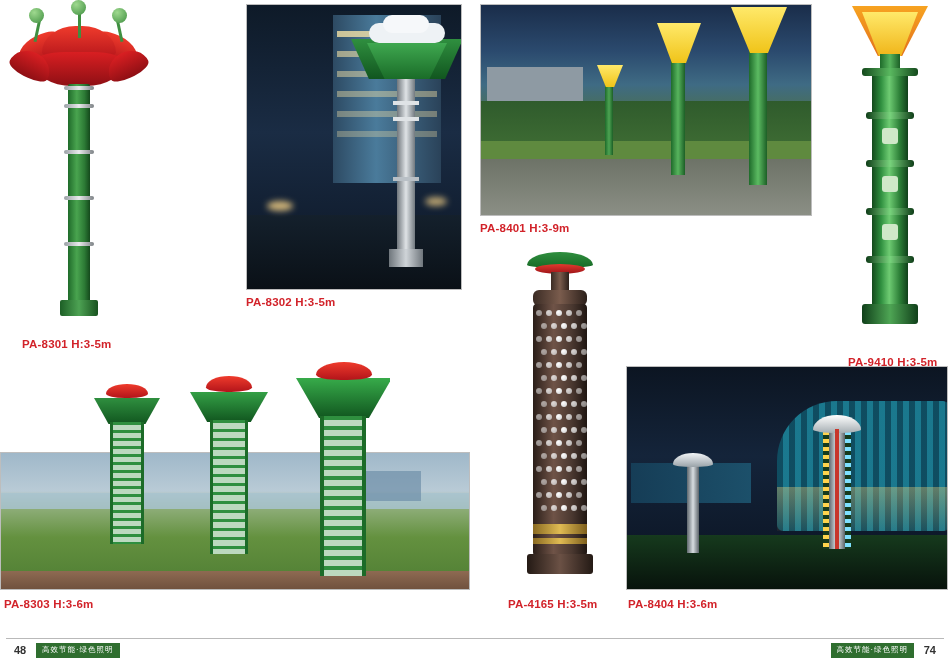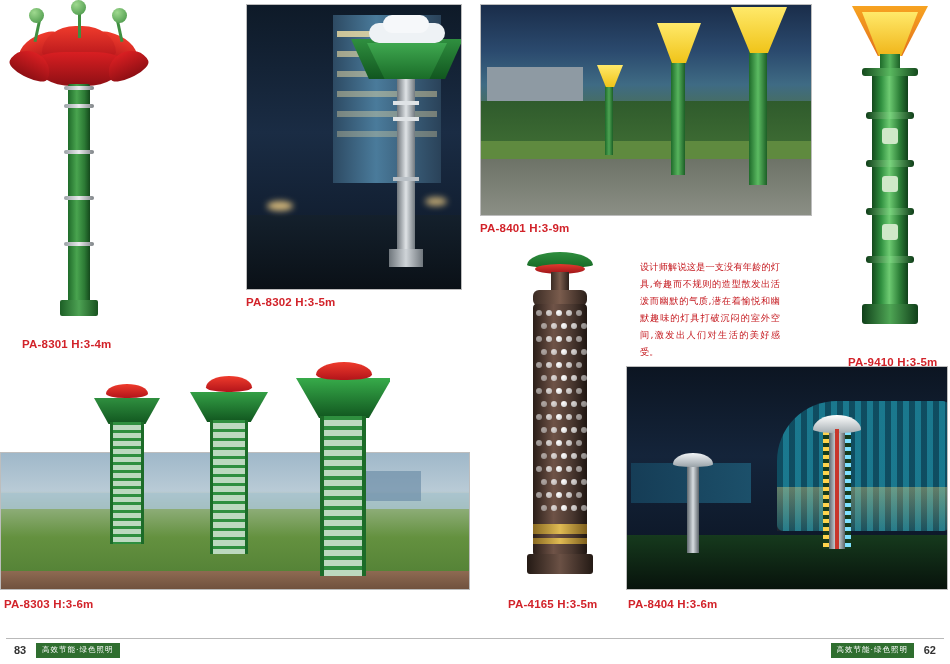--- a/index.html
+++ b/index.html
@@ -132,21 +132,21 @@
     <div class="l8301-pole" style="top:84px; height:220px;"></div>
     <div class="l8301-ring" style="top:86px;"></div>
     <div class="l8301-ring" style="top:104px;"></div>
     <div class="l8301-ring" style="top:150px;"></div>
     <div class="l8301-ring" style="top:196px;"></div>
     <div class="l8301-ring" style="top:242px;"></div>
     <div class="l8301-base"></div>
   </div>
 
 
-  <div class="caption" style="left:22px; top:338px;">PA-8301 H:3-4m</div>
+  <div class="caption" style="left:22px; top:338px;">PA-8301 H:3-5m</div>
 
   <div class="fig photo bld-photo" style="left:246px; top:4px; width:216px; height:286px;">
 
     <div style="position:absolute; left:86px; top:10px; width:108px; height:168px;
                 background:linear-gradient(90deg,#2d4a63,#4a7b9b 40%,#2a4259);"></div>
     <div style="position:absolute; left:90px; top:26px; width:100px; height:6px; background:#ffe9a8; opacity:.75;"></div>
     <div style="position:absolute; left:90px; top:46px; width:100px; height:6px; background:#ffe9a8; opacity:.55;"></div>
     <div style="position:absolute; left:90px; top:66px; width:100px; height:6px; background:#ffe9a8; opacity:.45;"></div>
     <div style="position:absolute; left:90px; top:86px; width:100px; height:6px; background:#ffe9a8; opacity:.4;"></div>
     <div style="position:absolute; left:90px; top:106px; width:100px; height:6px; background:#ffe9a8; opacity:.35;"></div>
@@ -210,21 +210,20 @@
     <div style="position:absolute; left:38px; top:160px; width:48px; height:7px; background:linear-gradient(90deg,#0f3d18,#78d37c,#0f3d18); border-radius:3px;"></div>
     <div style="position:absolute; left:38px; top:208px; width:48px; height:7px; background:linear-gradient(90deg,#0f3d18,#78d37c,#0f3d18); border-radius:3px;"></div>
     <div style="position:absolute; left:38px; top:256px; width:48px; height:7px; background:linear-gradient(90deg,#0f3d18,#78d37c,#0f3d18); border-radius:3px;"></div>
     <div style="position:absolute; left:54px; top:128px; width:16px; height:16px; background:#cfe8c8; border-radius:3px;"></div>
     <div style="position:absolute; left:54px; top:176px; width:16px; height:16px; background:#cfe8c8; border-radius:3px;"></div>
     <div style="position:absolute; left:54px; top:224px; width:16px; height:16px; background:#cfe8c8; border-radius:3px;"></div>
     <div style="position:absolute; left:34px; top:304px; width:56px; height:20px; background:linear-gradient(90deg,#10401a,#4ea554,#10401a); border-radius:3px;"></div>
   </div>
   <div class="caption" style="left:848px; top:356px;">PA-9410 H:3-5m</div>
 
-  <div class="desc" style="left:640px; top:258px; width:140px;">设计师解说这是一支没有年龄的灯具,奇趣而不规则的造型散发出活泼而幽默的气质,潜在着愉悦和幽默趣味的灯具打破沉闷的室外空间,激发出人们对生活的美好感受。</div>
 
   <div class="fig" style="left:505px; top:246px; width:110px; height:345px; background:#ffffff;">
     <div style="position:absolute; left:22px; top:6px; width:66px; height:16px;
                 background:linear-gradient(180deg,#2f8f3f,#176a26); border-radius:50%/80% 80% 20% 20%;"></div>
     <div style="position:absolute; left:30px; top:18px; width:50px; height:10px;
                 background:linear-gradient(180deg,#e23a2e,#9d1318); border-radius:50%;"></div>
     <div style="position:absolute; left:46px; top:26px; width:18px; height:22px; background:linear-gradient(90deg,#3a2b24,#7a5c4d,#2c201b);"></div>
     <div style="position:absolute; left:28px; top:44px; width:54px; height:16px;
                 background:linear-gradient(90deg,#3a2b24,#7a5c4d,#2c201b); border-radius:6px;"></div>
     <div style="position:absolute; left:28px; top:58px; width:54px; height:252px;
@@ -375,19 +374,19 @@
     <div style="position:absolute; left:218px; top:64px; width:6px; height:118px;
                 background:repeating-linear-gradient(180deg,#7fe0ff 0 4px,#173a1c 4px 8px);"></div>
     <div style="position:absolute; left:186px; top:48px; width:48px; height:18px;
                 background:linear-gradient(180deg,#ffffff,#a6aeb3); border-radius:50%/80% 80% 20% 20%;"></div>
     <div style="position:absolute; left:208px; top:62px; width:4px; height:120px; background:#c8362b;"></div>
   </div>
   <div class="caption" style="left:628px; top:598px;">PA-8404 H:3-6m</div>
 
   <div class="footer-bar">
     <div class="footer-line"></div>
-    <div class="pg pg-left">83</div>
+    <div class="pg pg-left">48</div>
     <div class="ftag ftag-left">高效节能·绿色照明</div>
-    <div class="pg pg-right">62</div>
+    <div class="pg pg-right">74</div>
     <div class="ftag ftag-right">高效节能·绿色照明</div>
   </div>
 
 </div>
 
 </body></html>

